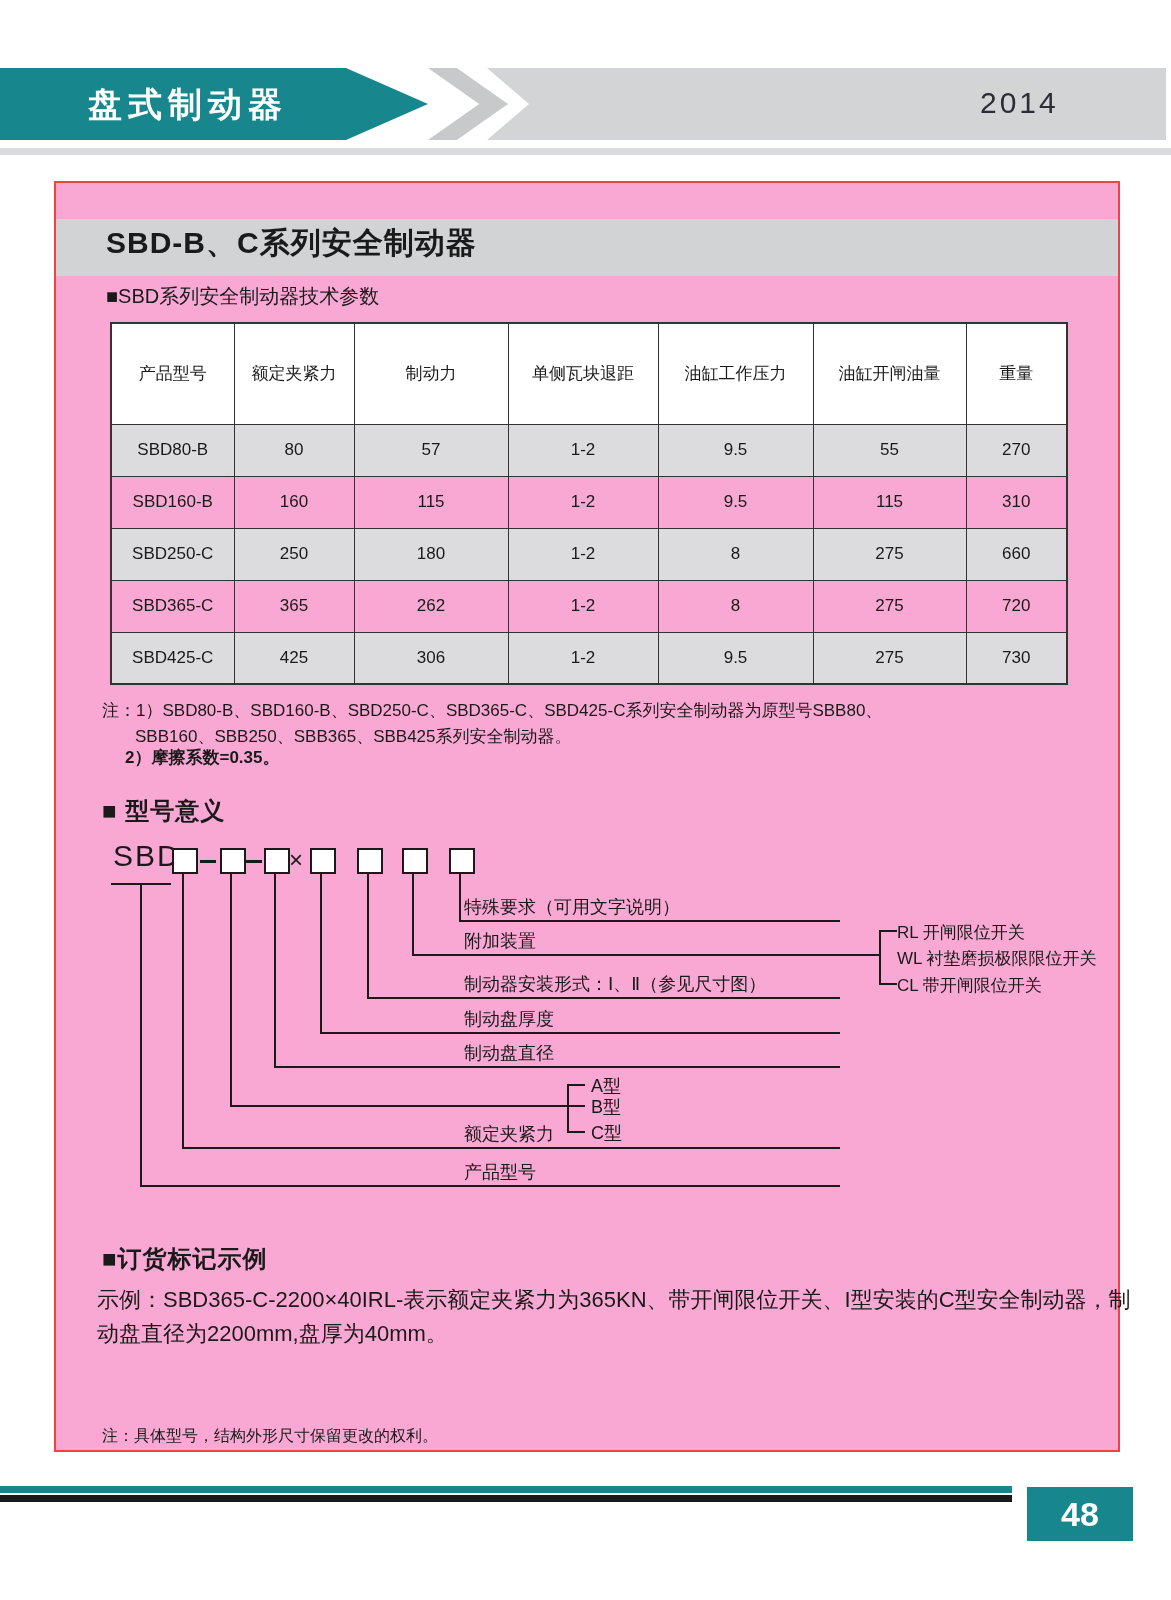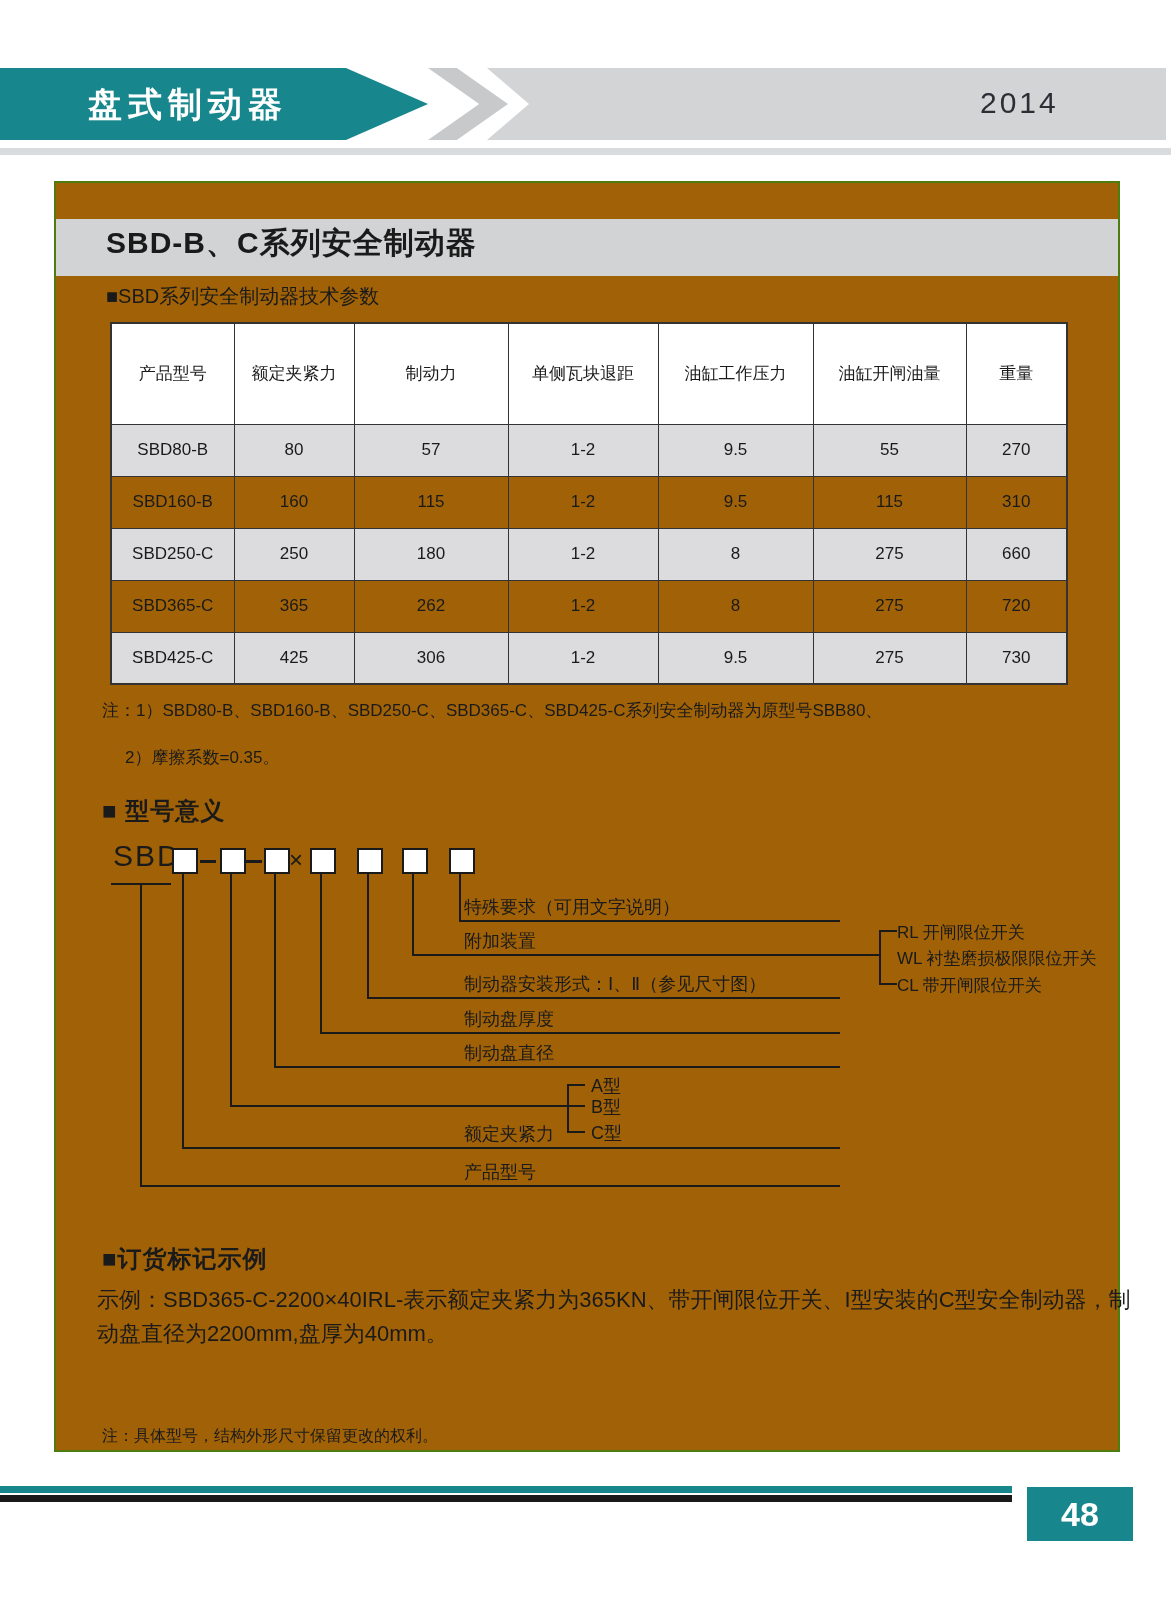--- a/index.html
+++ b/index.html
@@ -25,22 +25,22 @@
   }
   .banner-title{
     left:88px;top:68px;height:72px;line-height:72px;color:#ffffff;
     font-size:34px;font-weight:bold;letter-spacing:6px;
   }
   .year{left:980px;top:86px;font-size:30px;color:#2b2e34;letter-spacing:3px;}
   .divider{left:0;top:148px;width:1171px;height:7px;background:#dadbdd;}
 
   
   .frame{
-    left:54px;top:181px;width:1066px;height:1271px;background:#a16207;
-    border:2px solid #4d7c0f;box-sizing:border-box;
+    left:54px;top:181px;width:1066px;height:1271px;background:#f9a8d4;
+    border:2px solid #ef4444;box-sizing:border-box;
   }
   .frame .abs{position:absolute;}
   .title-bar{left:0;top:36px;width:100%;height:57px;background:#d2d3d5;}
   .page-title{left:50px;top:40px;font-size:30px;font-weight:bold;letter-spacing:1px;}
   .tbl-section{left:50px;top:100px;font-size:20px;font-weight:normal;}
 
   
   table.spec{
     position:absolute;left:54px;top:139px;width:956px;
     border-collapse:collapse;table-layout:fixed;
@@ -156,21 +156,22 @@
       <td>306</td>
       <td>1-2</td>
       <td>9.5</td>
       <td>275</td>
       <td>730</td>
     </tr>
   </tbody>
     </table>
 
   <div class="abs note" style="left:46px;top:517px;">注：1）SBD80-B、SBD160-B、SBD250-C、SBD365-C、SBD425-C系列安全制动器为原型号SBB80、</div>
-  <div class="abs note" style="left:69px;top:564px;">2）摩擦系数=0.35。</div>
+  <div class="abs note" style="left:79px;top:543px;">SBB160、SBB250、SBB365、SBB425系列安全制动器。</div>
+  <div class="abs note" style="left:69px;top:564px;font-weight:bold;">2）摩擦系数=0.35。</div>
 
   <div class="abs sec-head" style="left:46px;top:612px;">■ 型号意义</div>
 
   <div class="abs sbd-prefix" style="left:57px;top:656px;">SBD</div>
   <div class="abs dg-line" style="left:55px;top:700px;width:60px;height:2px;"></div>
 
   <div class="abs dg-box" style="left:116px;top:665px;"></div>
   <div class="abs dg-line" style="left:144px;top:677px;width:16px;height:3px;"></div>
   <div class="abs dg-box" style="left:164px;top:665px;"></div>
   <div class="abs dg-line" style="left:190px;top:677px;width:16px;height:3px;"></div>

